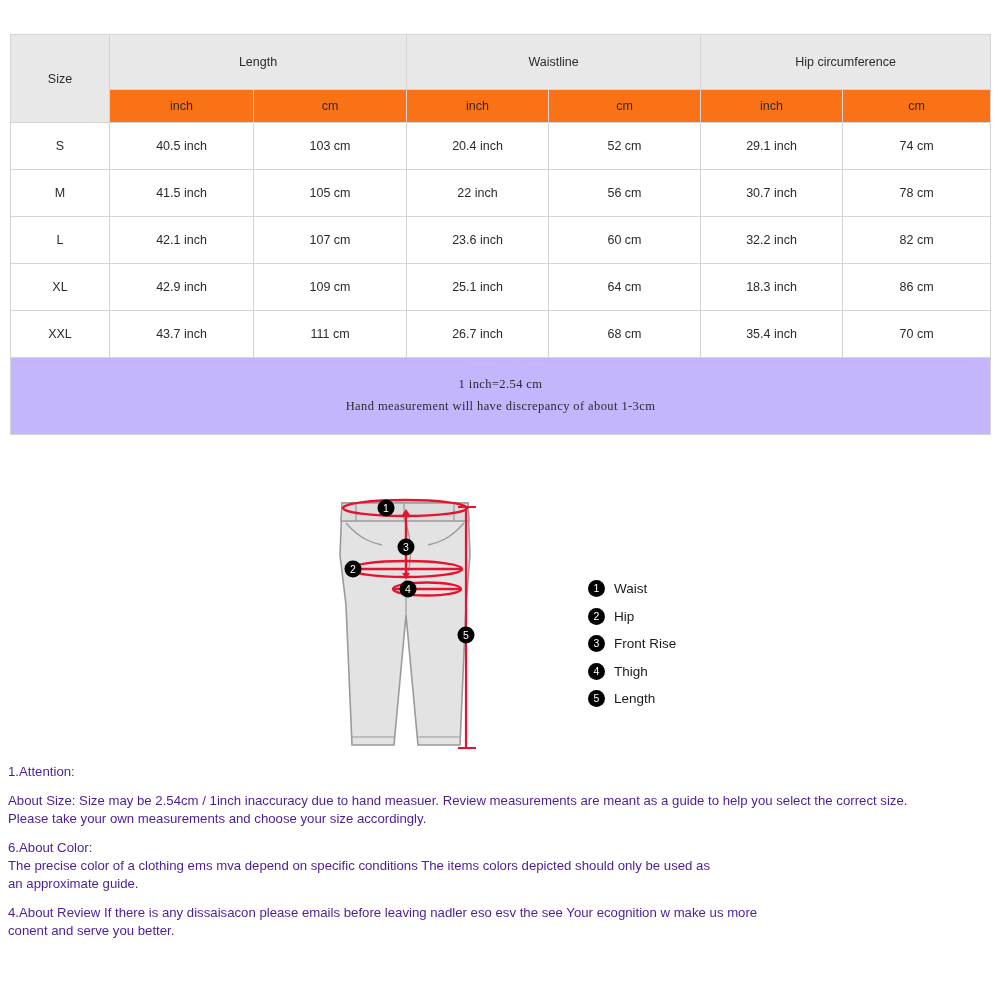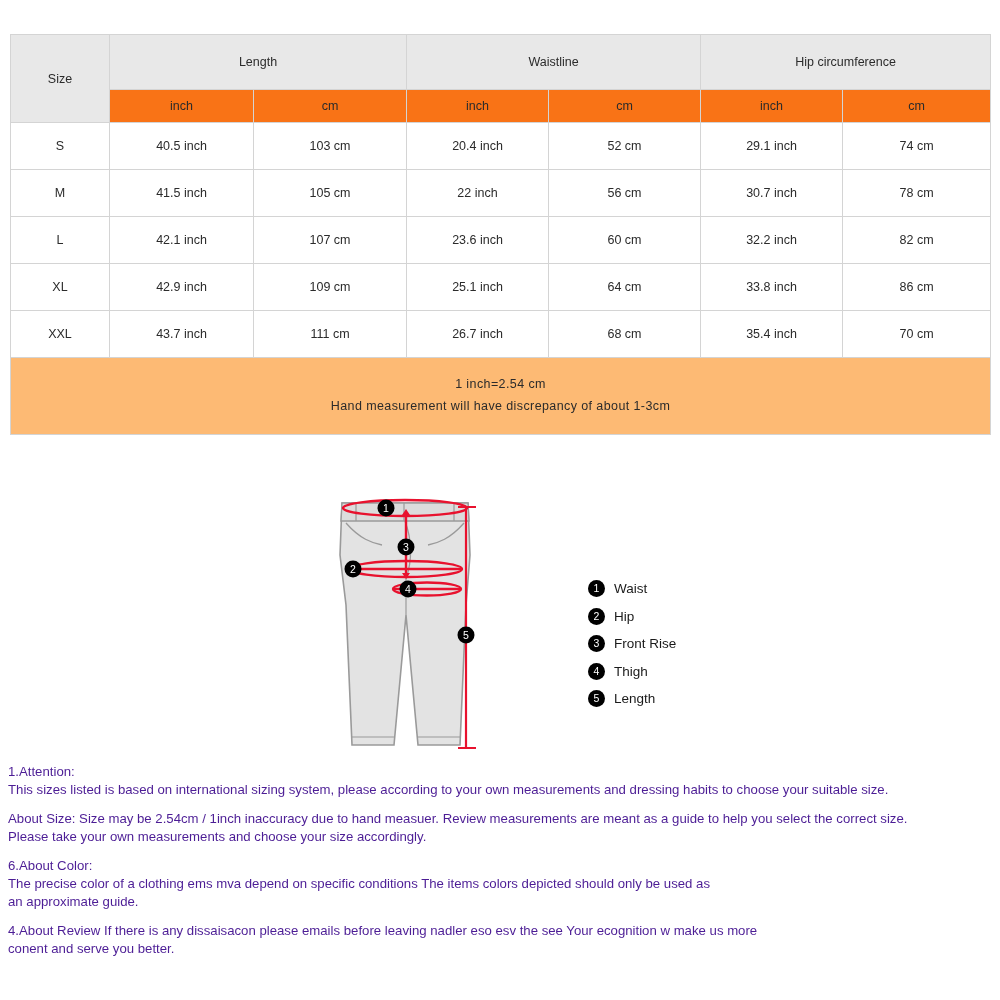--- a/index.html
+++ b/index.html
@@ -46,22 +46,22 @@
     background: #f97316;
     height: 30px;
     font-size: 12px;
   }
   .data-row td {
     height: 44px;
     background: #ffffff;
   }
   .note-row td {
     height: 74px;
-    background: #fdba74;
-    font-family: Liberation Sans, sans-serif;
+    background: #c4b5fd;
+    font-family: Liberation Serif, serif;
     font-size: 11.5px;
     letter-spacing: 0.4px;
     line-height: 1.75;
     color: #2b2b2b;
   }
 
   
   .diagram {
     position: absolute;
     left: 0;
@@ -174,21 +174,21 @@
         <td>60 cm</td>
         <td>32.2 inch</td>
         <td>82 cm</td>
       </tr>
       <tr class="data-row">
         <td>XL</td>
         <td>42.9 inch</td>
         <td>109 cm</td>
         <td>25.1 inch</td>
         <td>64 cm</td>
-        <td>33.8 inch</td>
+        <td>18.3 inch</td>
         <td>86 cm</td>
       </tr>
       <tr class="data-row">
         <td>XXL</td>
         <td>43.7 inch</td>
         <td>111 cm</td>
         <td>26.7 inch</td>
         <td>68 cm</td>
         <td>35.4 inch</td>
         <td>70 cm</td>
@@ -270,21 +270,20 @@
     <div class="legend-item">
       <span class="legend-num">5</span>
       <span>Length</span>
     </div>
   </div>
 </div>
 
 <div class="notes">
   <div class="note-block">
     <p>1.Attention:</p>
-    <p>This sizes listed is based on international sizing system, please according to your own measurements and dressing habits to choose your suitable size.</p>
   </div>
   <div class="note-block">
     <p>About Size: Size may be 2.54cm / 1inch inaccuracy due to hand measuer. Review measurements are meant as a guide to help you select the correct size.</p>
     <p>Please take your own measurements and choose your size accordingly.</p>
   </div>
   <div class="note-block">
     <p>6.About Color:</p>
     <p>The precise color of a clothing ems mva depend on specific conditions The items colors depicted should only be used as</p>
     <p>an approximate guide.</p>
   </div>

